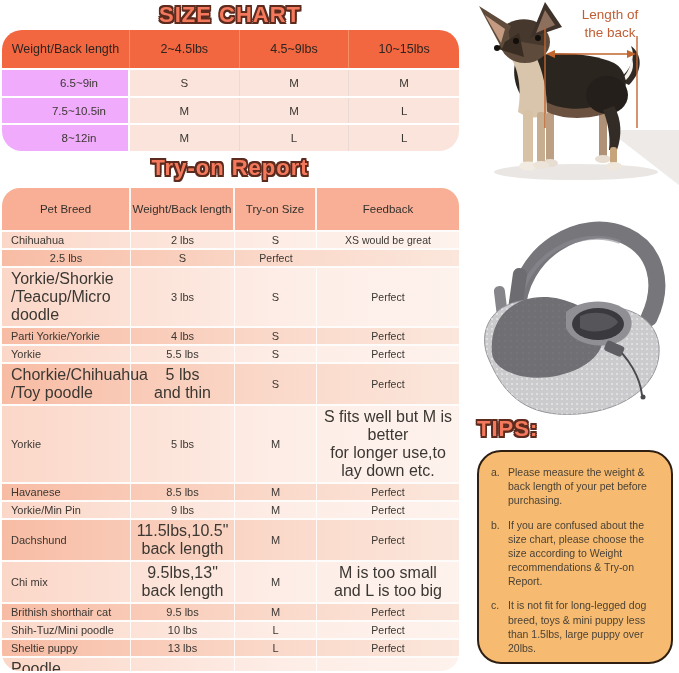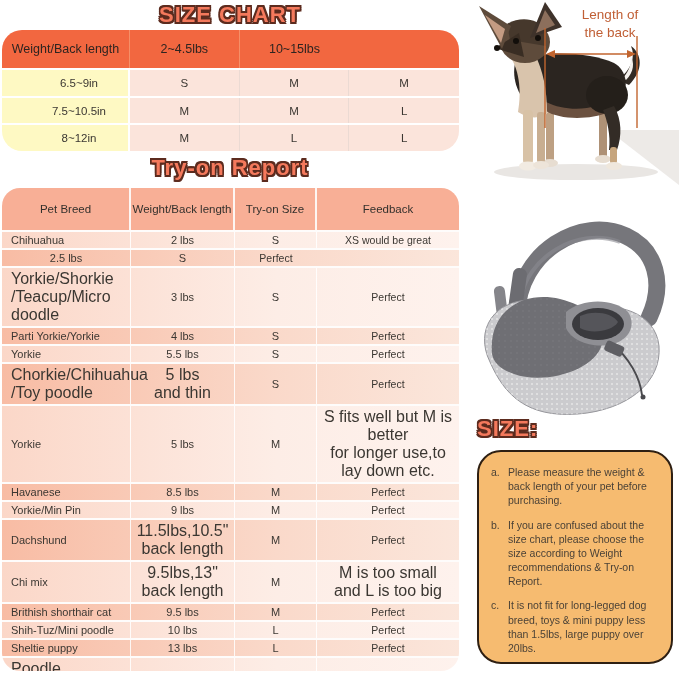--- a/index.html
+++ b/index.html
@@ -36,21 +36,21 @@
     background:#F26740; }
   .size-head .hcell { display:flex; align-items:center; justify-content:center;
     font-size:12.5px; color:#2E2420; border-right:1px solid #F58F68; }
   .size-head .hcell:last-child { border-right:none; }
   .size-body { flex:1; display:flex; flex-direction:column; }
   .size-row { flex:1; display:grid; grid-template-columns:128px 1fr 1fr 1fr;
     border-top:2px solid #ffffff; }
   .size-row .cell { display:flex; align-items:center; justify-content:center;
     font-size:11.5px; color:#3B3732; background:#FBE4DB; border-right:1px solid #EBDAD3; }
   .size-row .cell:last-child { border-right:none; }
-  .size-row .cell.c0 { background:#fef9c3; border-right:2px solid #ffffff;padding-left:28px; }
+  .size-row .cell.c0 { background:#f0abfc; border-right:2px solid #ffffff;padding-left:28px; }
 
   
   .tryon-table { position:absolute; left:2px; top:188px; width:457px; height:483px;
     border-radius:18px; overflow:hidden; display:flex; flex-direction:column; }
   .tryon-head { display:grid; grid-template-columns:129px 104px 82px 1fr; height:42px;
     background:#F8AF96; flex:0 0 42px; }
   .tryon-head .hcell { display:flex; align-items:center; justify-content:center;
     font-size:11.5px; color:#33302C; border-right:2px solid #FDF6F3; }
   .tryon-head .hcell:last-child { border-right:none; }
   .tryon-row { display:grid; grid-template-columns:129px 104px 82px 1fr;
@@ -87,20 +87,21 @@
 
 <div class="canvas">
 
   <div class="big-title size-title">SIZE CHART</div>
   <div class="big-title tryon-title">Try-on Report</div>
 
   <div class="size-table">
     <div class="size-head" id="size-head">
         <div class="hcell">Weight/Back length</div>
         <div class="hcell">2~4.5lbs</div>
+        <div class="hcell">4.5~9lbs</div>
         <div class="hcell">10~15lbs</div>
       </div>
     <div class="size-body" id="size-body">
         <div class="size-row">
           <div class="cell c0">6.5~9in</div>
           <div class="cell c1">S</div>
           <div class="cell c2">M</div>
           <div class="cell c3">M</div>
         </div>
         <div class="size-row">
@@ -307,21 +308,21 @@
       <path d="M 106 130 C 122 116 154 116 168 130 C 176 142 170 156 156 161 C 136 168 112 160 106 146 Z" fill="#8F8F94"></path>
       <ellipse cx="138" cy="142" rx="26" ry="16" fill="#3A3A3E"></ellipse>
       <path d="M 120 134 C 132 128 152 130 158 140 C 152 150 130 152 120 146 Z" fill="#55555A"></path>
 
       <path d="M 150 160 C 170 176 180 196 182 213" stroke="#4A4A4E" stroke-width="2" fill="none"></path>
       <rect x="145" y="161" width="19" height="11" rx="3" fill="#5E5E63" transform="rotate(24 154 166)"></rect>
       <circle cx="183" cy="215" r="2.5" fill="#4A4A4E"></circle>
     </svg>
   </div>
 
-  <div class="tips-title">SIZE:</div>
+  <div class="tips-title">TIPS:</div>
   <div class="tips-box" id="tips-box">
       <div class="tip-item">
         <div class="tip-marker">a.</div>
         <div class="tip-text">Please measure the weight &amp; back length of your pet before purchasing.</div>
       </div>
       <div class="tip-item">
         <div class="tip-marker">b.</div>
         <div class="tip-text">If you are confused about the size chart, please choose the size according to Weight recommendations &amp; Try-on Report.</div>
       </div>
       <div class="tip-item">

